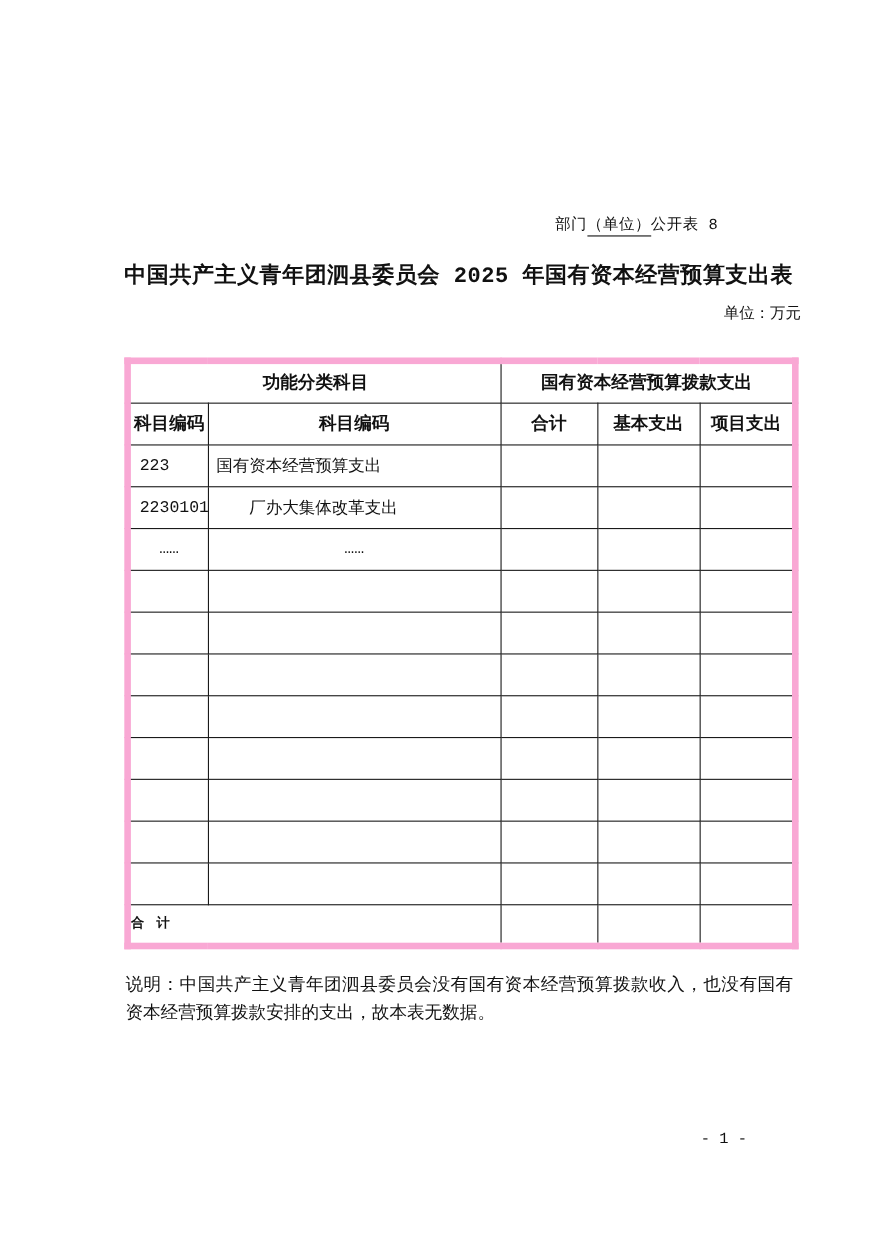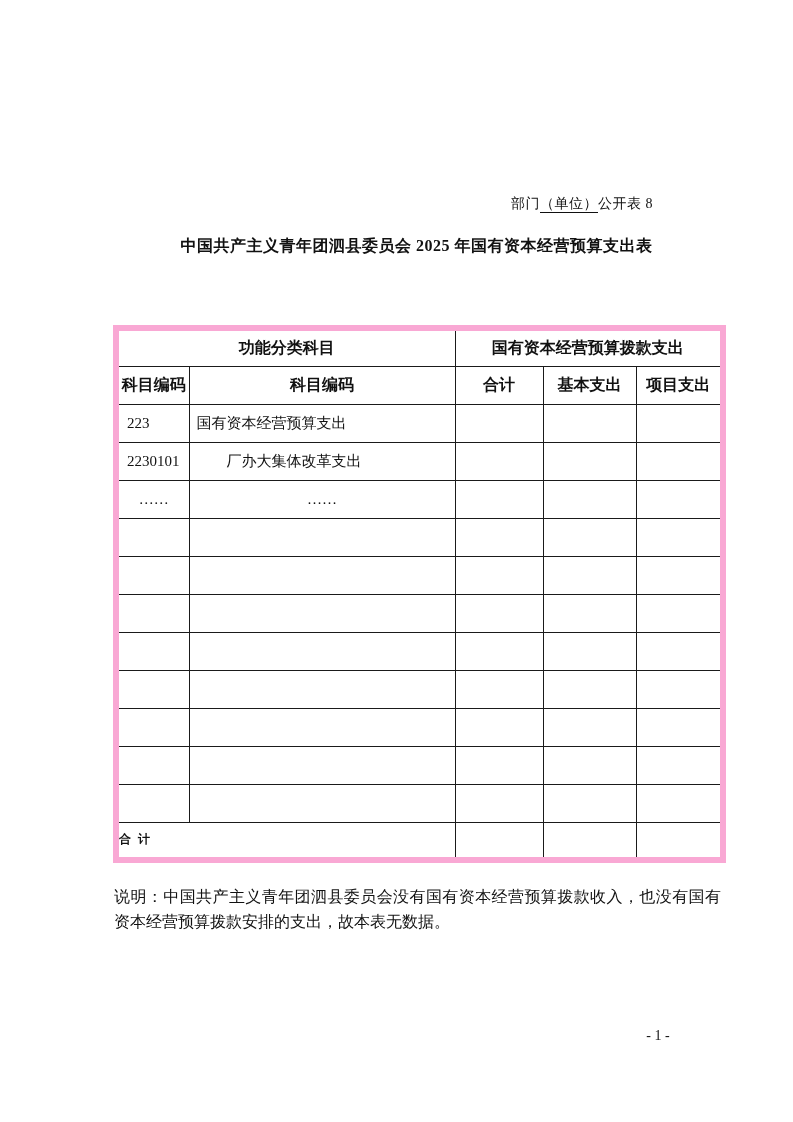--- a/index.html
+++ b/index.html
@@ -3,21 +3,21 @@
 <meta charset="utf-8">
 <style>
   * { margin: 0; padding: 0; box-sizing: border-box; }
   html, body { background: #e8e8e8; }
   .page {
     position: relative;
     width: 793px;
     height: 1122px;
     margin: 0 auto;
     background: #ffffff;
-    font-family: Liberation Serif, serif;
+    font-family: Liberation Mono, monospace;
     color: #111111;
     overflow: hidden;
   }
   .doc-label {
     position: absolute;
     top: 195px;
     left: 0;
     width: 653px;
     text-align: right;
     font-size: 14px;
@@ -27,21 +27,21 @@
   .doc-label .underlined {
     border-bottom: 1px solid #111111;
     padding-bottom: 1px;
   }
   .doc-title {
     position: absolute;
     top: 236px;
     left: 113px;
     width: 607px;
     text-align: center;
-    font-size: 16px;
+    font-size: 20px;
     font-weight: 700;
     letter-spacing: 0.5px;
     white-space: nowrap;
   }
   .unit-label {
     position: absolute;
     top: 276px;
     left: 113px;
     width: 615px;
     text-align: right;
@@ -104,20 +104,21 @@
 <body>
 
 <div class="page">
 
   <div class="doc-label">
     <span>部门</span><span class="underlined">（单位）</span><span>公开表 8</span>
   </div>
 
   <div class="doc-title">中国共产主义青年团泗县委员会 2025 年国有资本经营预算支出表</div>
 
+  <div class="unit-label">单位：万元</div>
 
   <table class="budget">
     <colgroup>
       <col style="width:73px">
       <col style="width:266px">
       <col style="width:88px">
       <col style="width:93px">
       <col style="width:87px">
     </colgroup>
     <thead>

